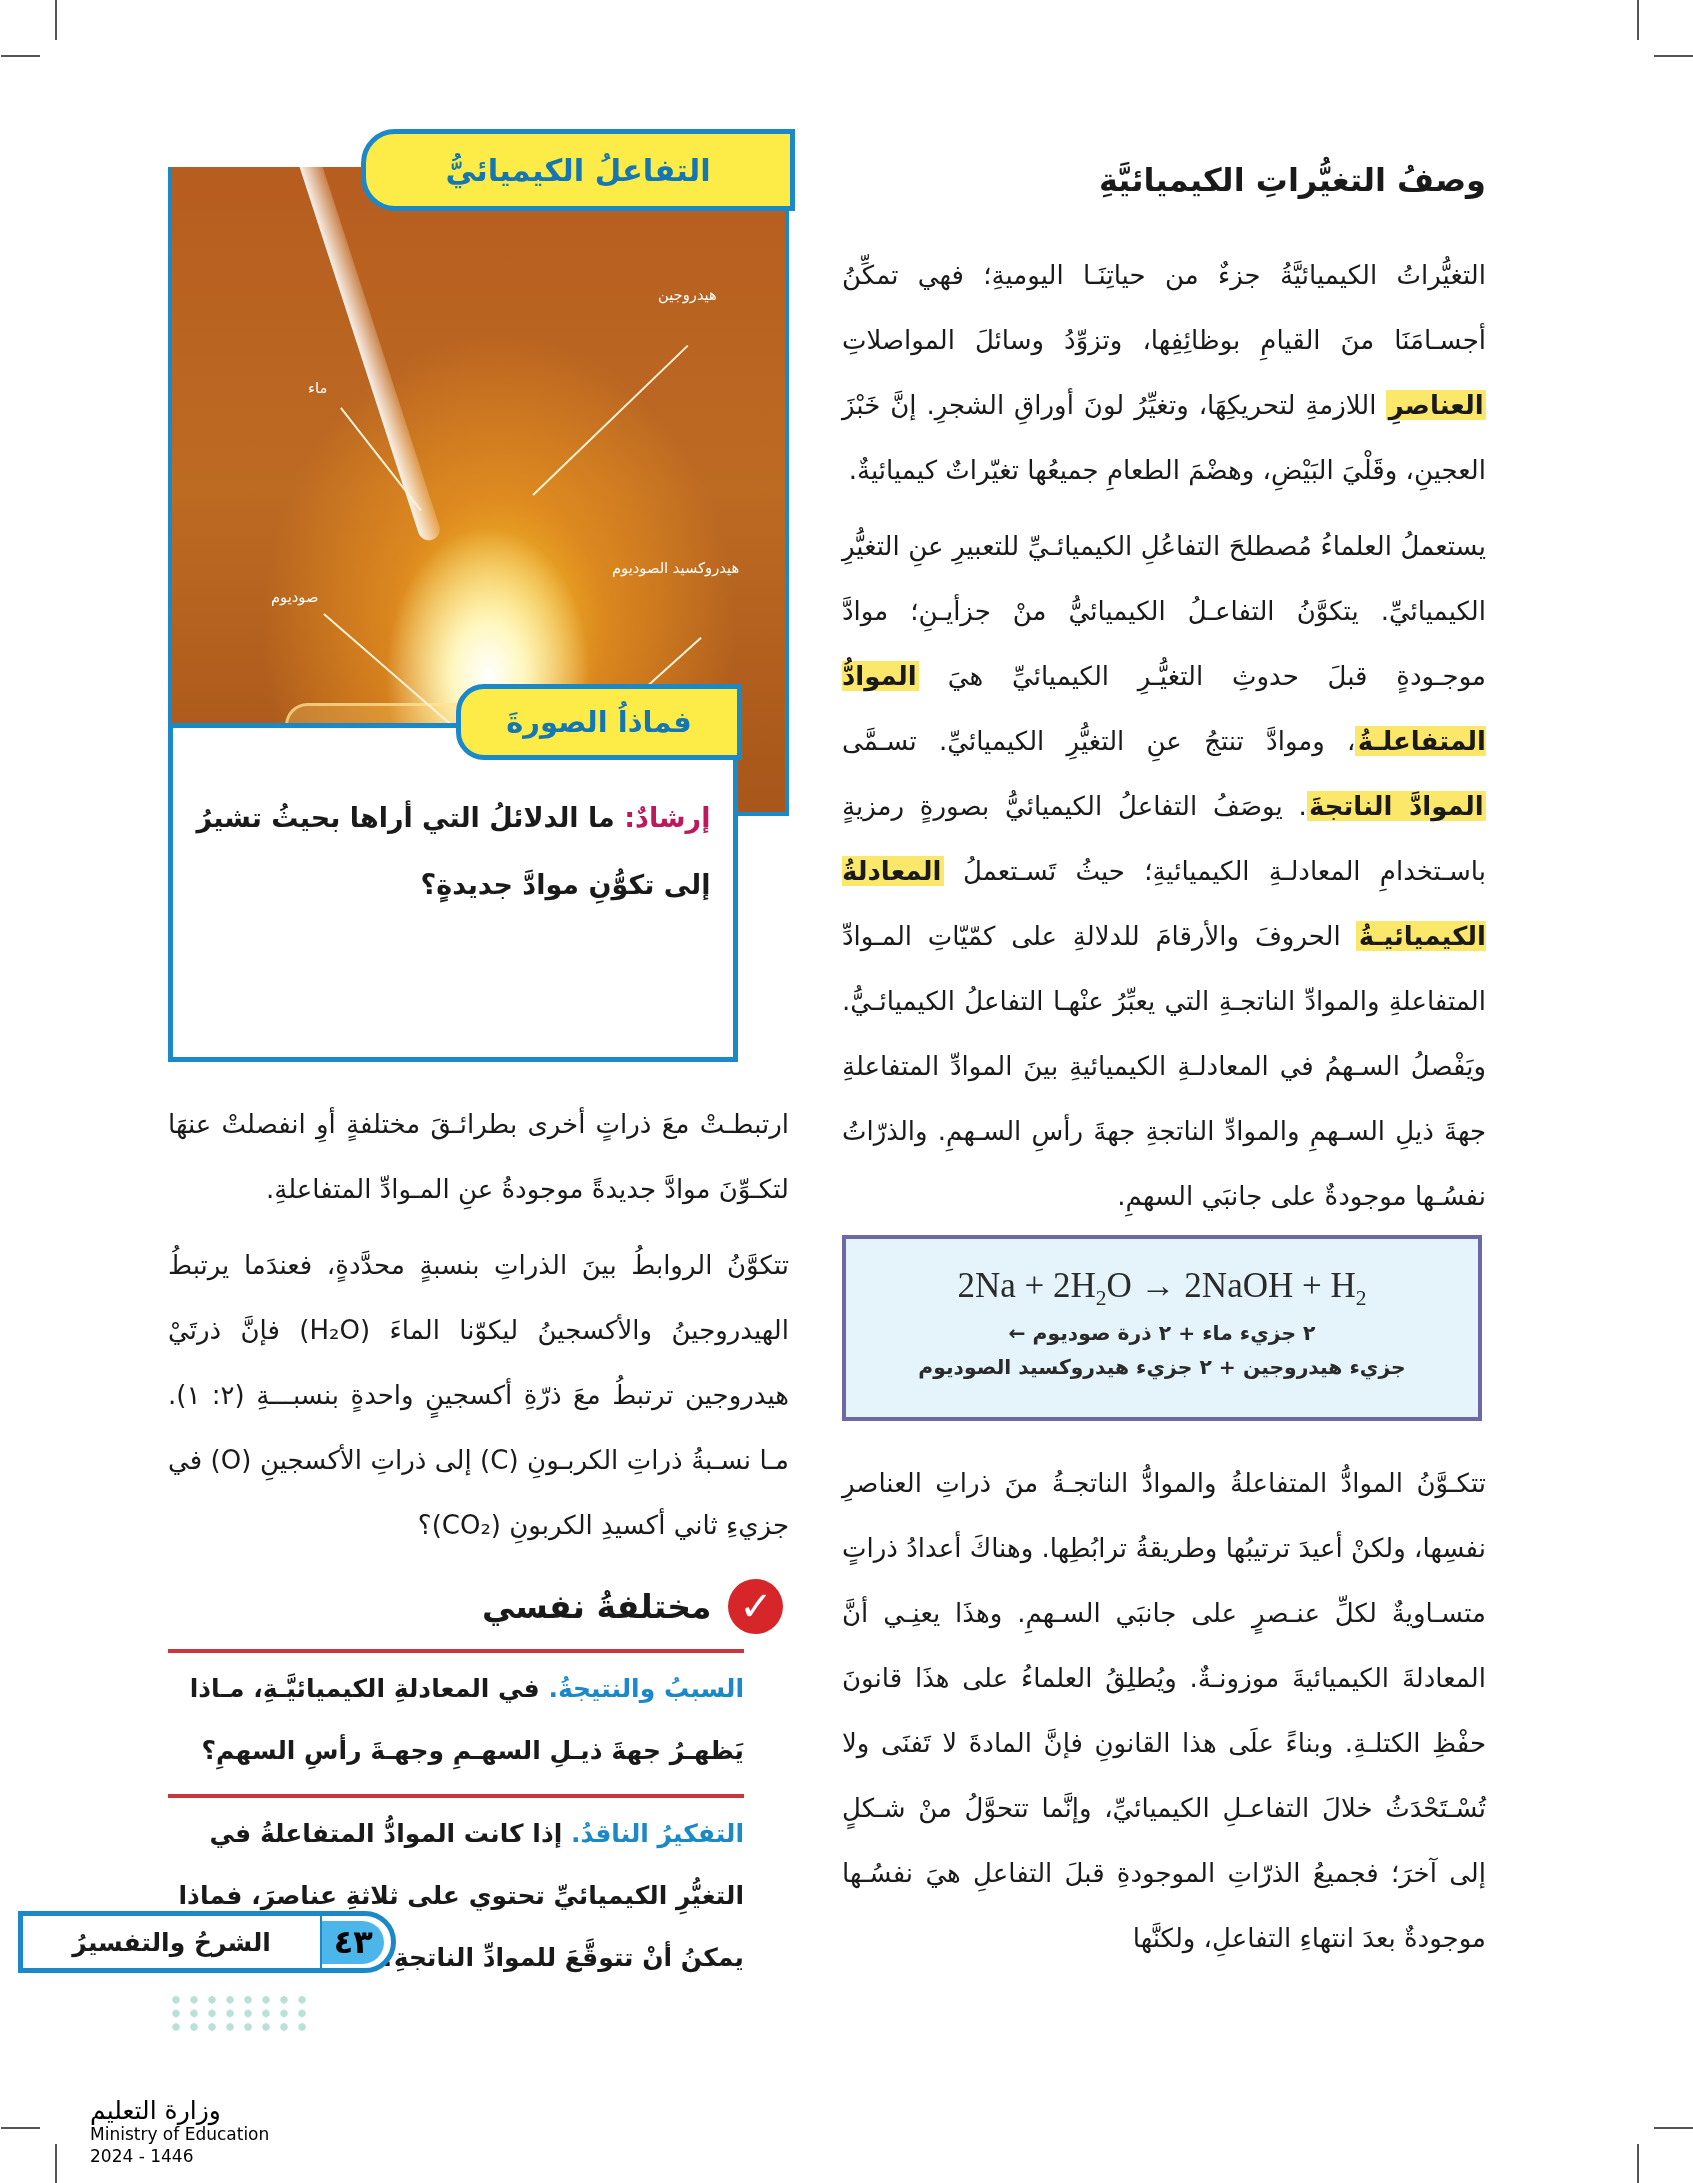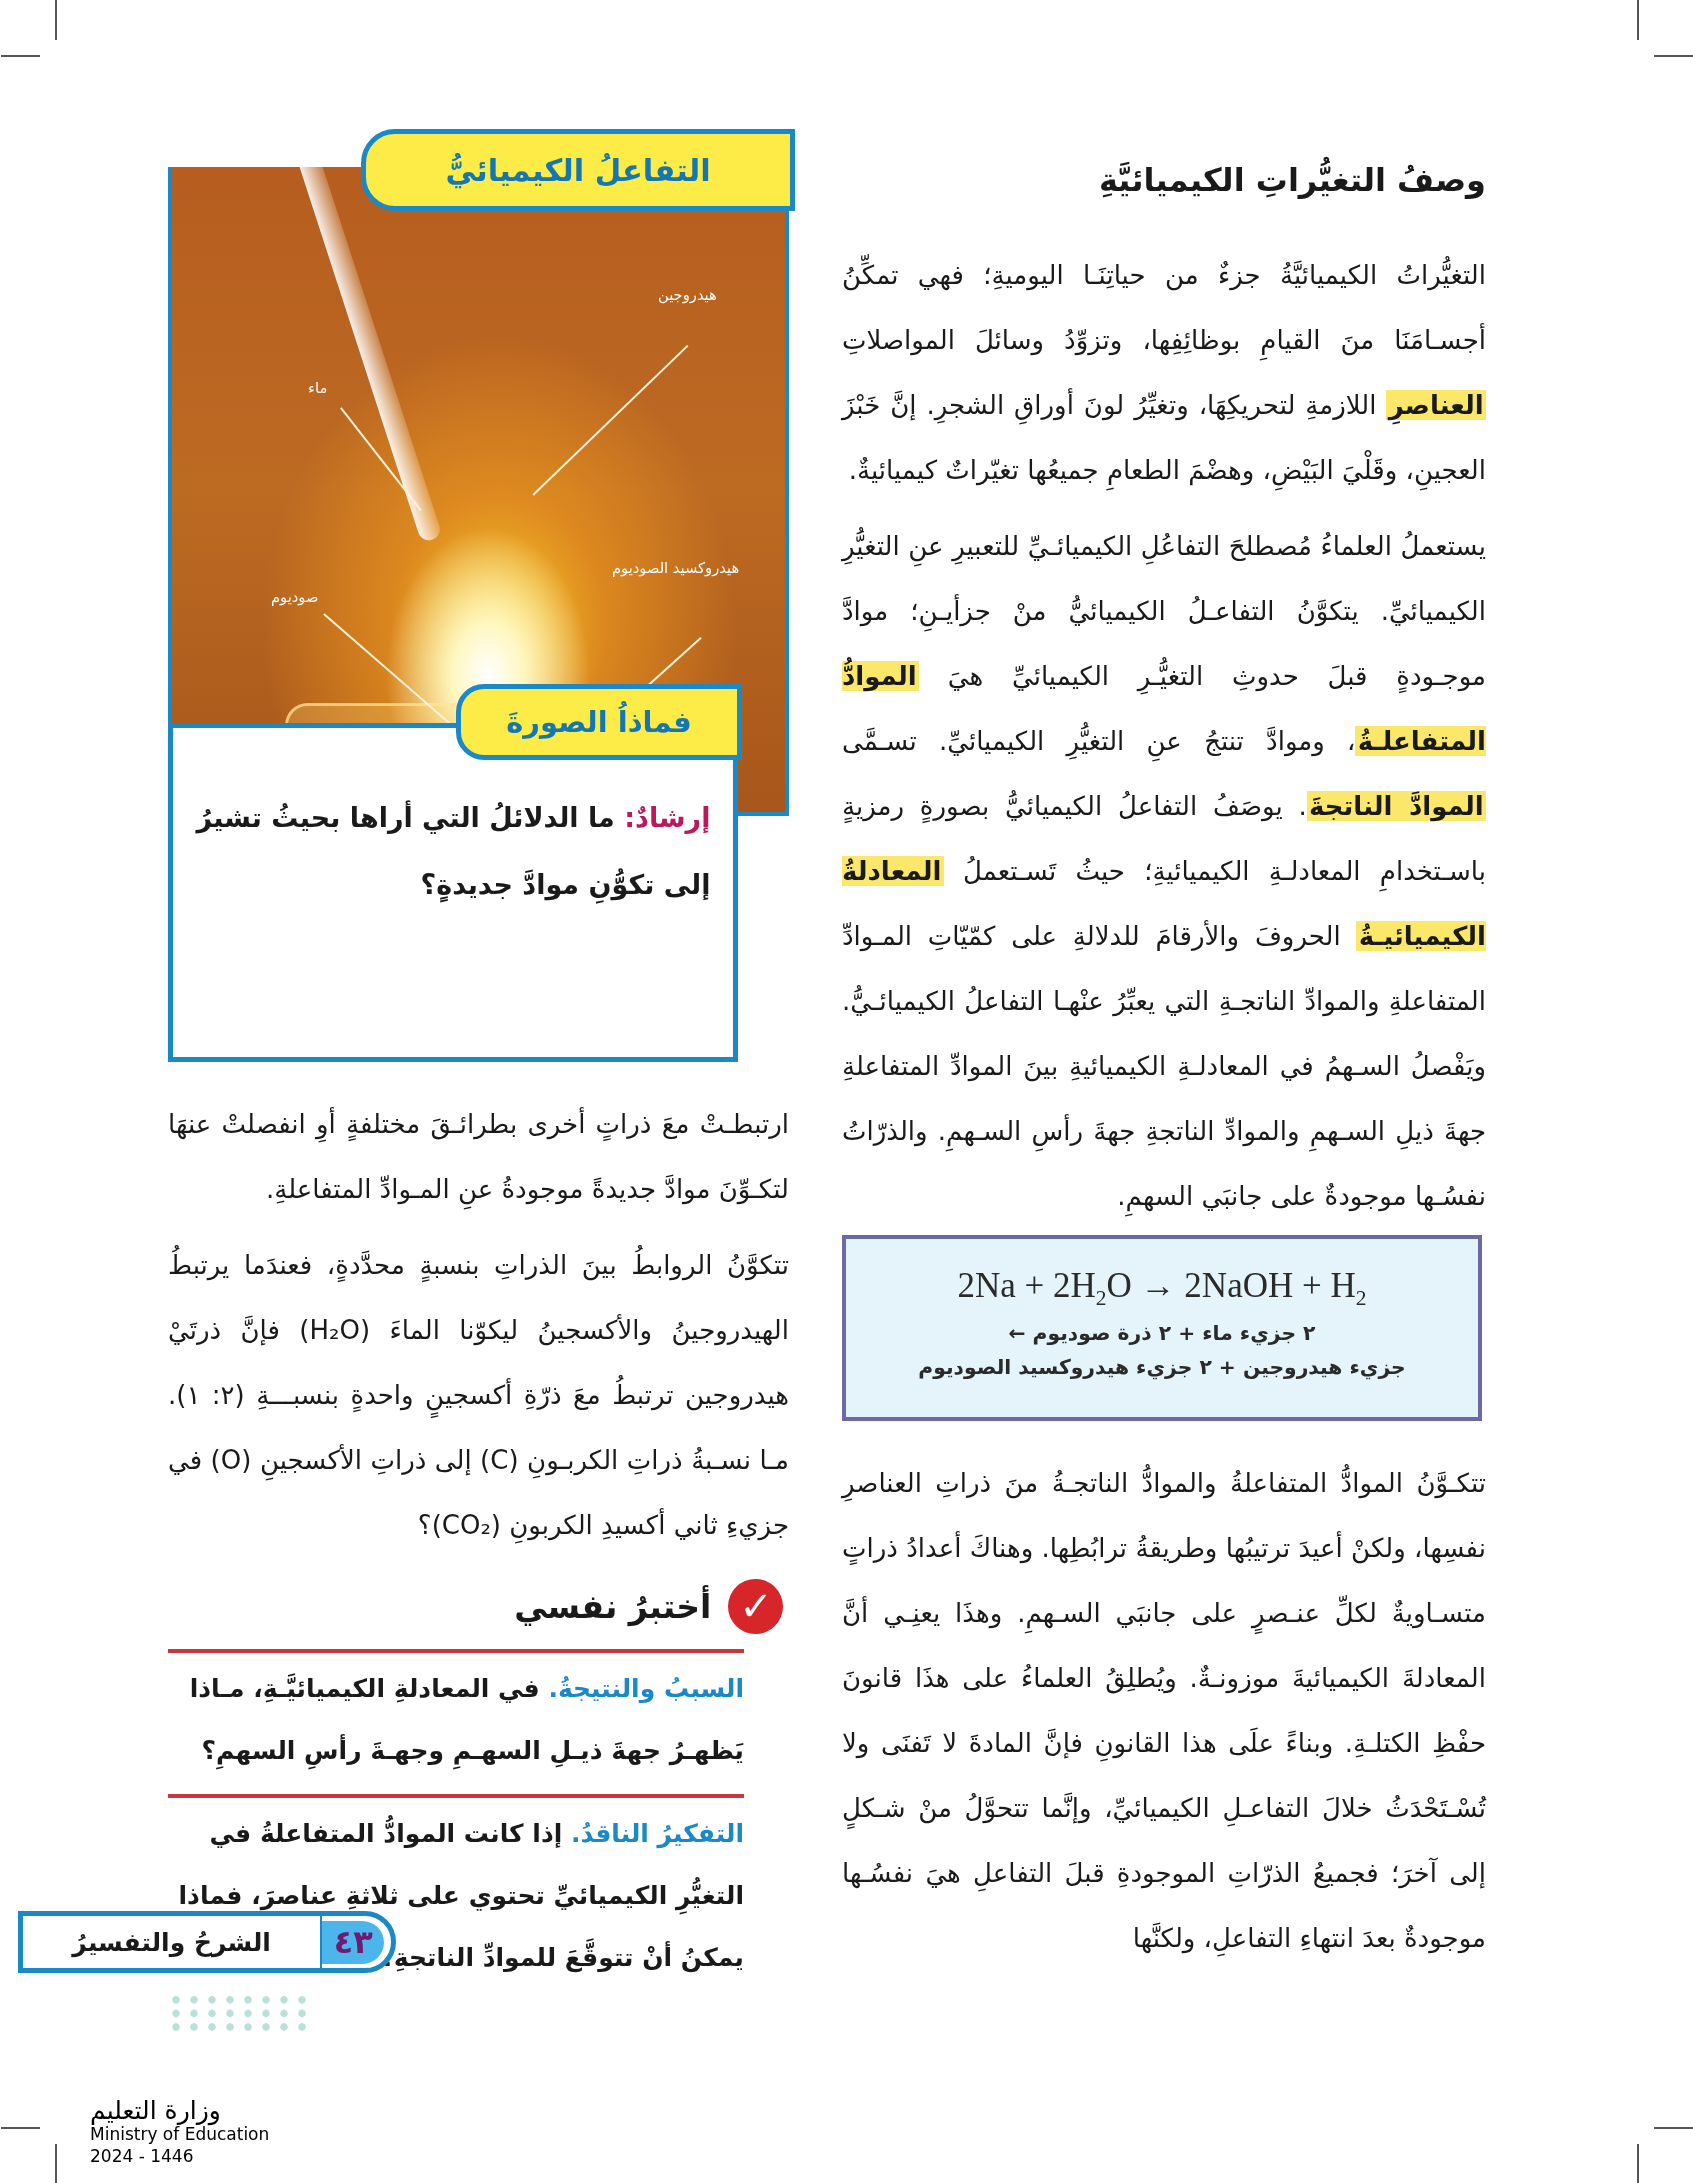--- a/index.html
+++ b/index.html
@@ -101,21 +101,21 @@
     position:absolute; left:18px; top:1911px; width:378px; height:62px;
     border:5.1px solid #1b89c8; border-radius:0 34px 34px 0; box-sizing:border-box;
     display:flex; direction:ltr; background:#fff;
   }
   .footer-title {
     flex:1; display:flex; align-items:center; justify-content:center;
     font-weight:bold; font-size:25px; direction:rtl; border-right:2.3px solid #1b89c8;
   }
   .footer-num {
     width:62px; background:#4cb6ea; margin:4.5px 6.8px 4.5px 0; border-radius:0 22.6px 22.6px 0;
-    display:flex; align-items:center; justify-content:center; font-weight:bold; font-size:32px; color:#701a75;
+    display:flex; align-items:center; justify-content:center; font-weight:bold; font-size:32px; color:#000000;
   }
   .watermark {
     position:absolute; left:90px; top:2100px; color:#000000; font-size:17px; direction:ltr; line-height:22.6px;
   }
   .watermark-dots {
     position:absolute; left:167px; top:1993px; width:147px; height:40px;
     background-image:radial-gradient(circle, #a8d8cf 3.4px, transparent 4px);
     background-size:18px 13.6px; opacity:0.8;
   }
 </style>
@@ -179,21 +179,21 @@
 <div class="banner banner-read">فماذاُ الصورةَ</div>
 
 <div class="left-col">
   <p class="para">ارتبطـتْ معَ ذراتٍ أخرى بطرائـقَ مختلفةٍ أوِ انفصلتْ عنهَا لتكـوِّنَ موادَّ جديدةً موجودةُ عنِ المـوادِّ المتفاعلةِ.</p>
   <p class="para">تتكوَّنُ الروابطُ بينَ الذراتِ بنسبةٍ محدَّدةٍ، فعندَما يرتبطُ الهيدروجينُ والأكسجينُ ليكوّنا الماءَ (H₂O) فإنَّ ذرتَيْ هيدروجين ترتبطُ معَ ذرّةِ أكسجينٍ واحدةٍ بنسبـــةِ (٢: ١). مـا نسـبةُ ذراتِ الكربـونِ (C) إلى ذراتِ الأكسجينِ (O) في جزيءِ ثاني أكسيدِ الكربونِ (CO₂)؟</p>
 </div>
 
 <div class="self-check">
   <div class="self-check-head">
     <div class="check-icon">✓</div>
-    <div class="self-check-title">أختبرُ نفسي</div>
+    <div class="self-check-title">مختلفةُ نفسي</div>
   </div>
   <div class="red-rule"></div>
   <p class="sc-item"><span class="sc-label">السببُ والنتيجةُ.</span><span> في المعادلةِ الكيميائيَّـةِ، مـاذا يَظهـرُ جهةَ ذيـلِ السهـمِ وجهـةَ رأسِ السهمِ؟</span></p>
   <div class="red-rule"></div>
   <p class="sc-item"><span class="sc-label">التفكيرُ الناقدُ.</span><span> إذا كانت الموادُّ المتفاعلةُ في التغيُّرِ الكيميائيِّ تحتوي على ثلاثةِ عناصرَ، فماذا يمكنُ أنْ تتوقَّعَ للموادِّ الناتجةِ؟</span></p>
 </div>
 
 <div class="watermark-dots"></div>
 <div class="footer-tab">
   <div class="footer-title">الشرحُ والتفسيرُ</div>

